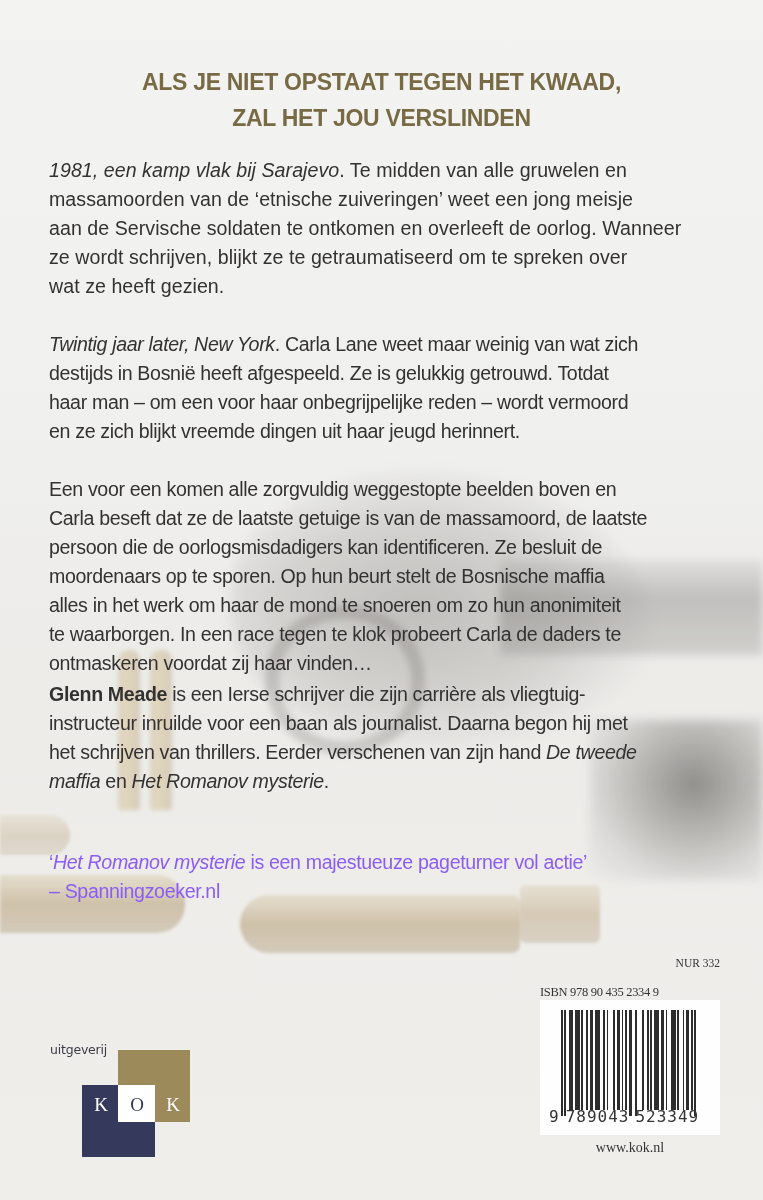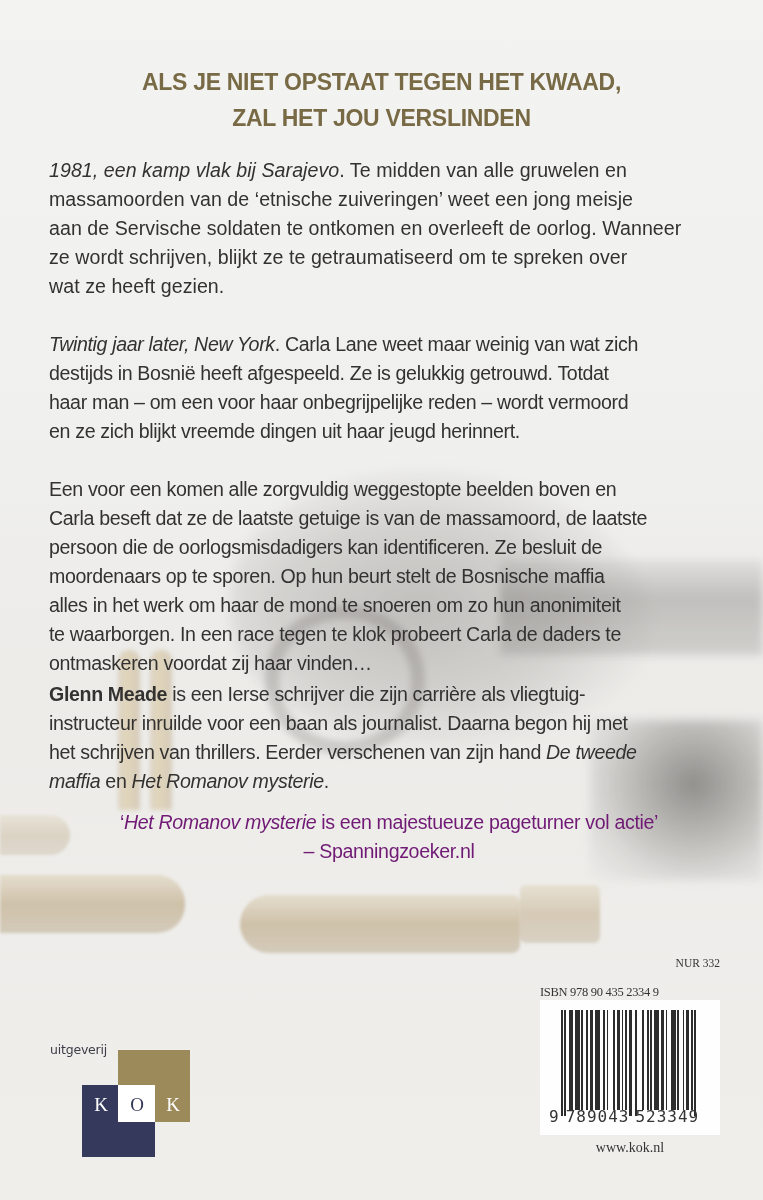--- a/index.html
+++ b/index.html
@@ -69,21 +69,21 @@
       color: #333231;
       font-size: 19.6px;
       line-height: 29px;
     }
     .para i { font-style: italic; }
     .para b { font-weight: bold; }
     .p1 { top: 156px; letter-spacing: 0.05px; }
     .p2 { top: 330px; letter-spacing: -0.35px; }
     .p3 { top: 455px; letter-spacing: -0.35px; margin-top: 20px; }
     .p4 { top: 680px; letter-spacing: -0.35px; }
-    .quote { top: 808px; color: #701a75; letter-spacing: -0.35px; text-align: center; }
+    .quote { top: 848px; color: #8b5cf6; letter-spacing: -0.35px; }
     .line { display: block; white-space: nowrap; }
 
     
     .barcode-box {
       position: absolute; left: 540px; top: 1000px; width: 180px; height: 135px;
       background: rgba(255,255,255,0.92);
     }
     .nur {
       position: absolute; left: 540px; top: 957px; width: 180px; text-align: right;
       font-family: "Liberation Serif", serif; font-size: 11.5px; color: #333;

